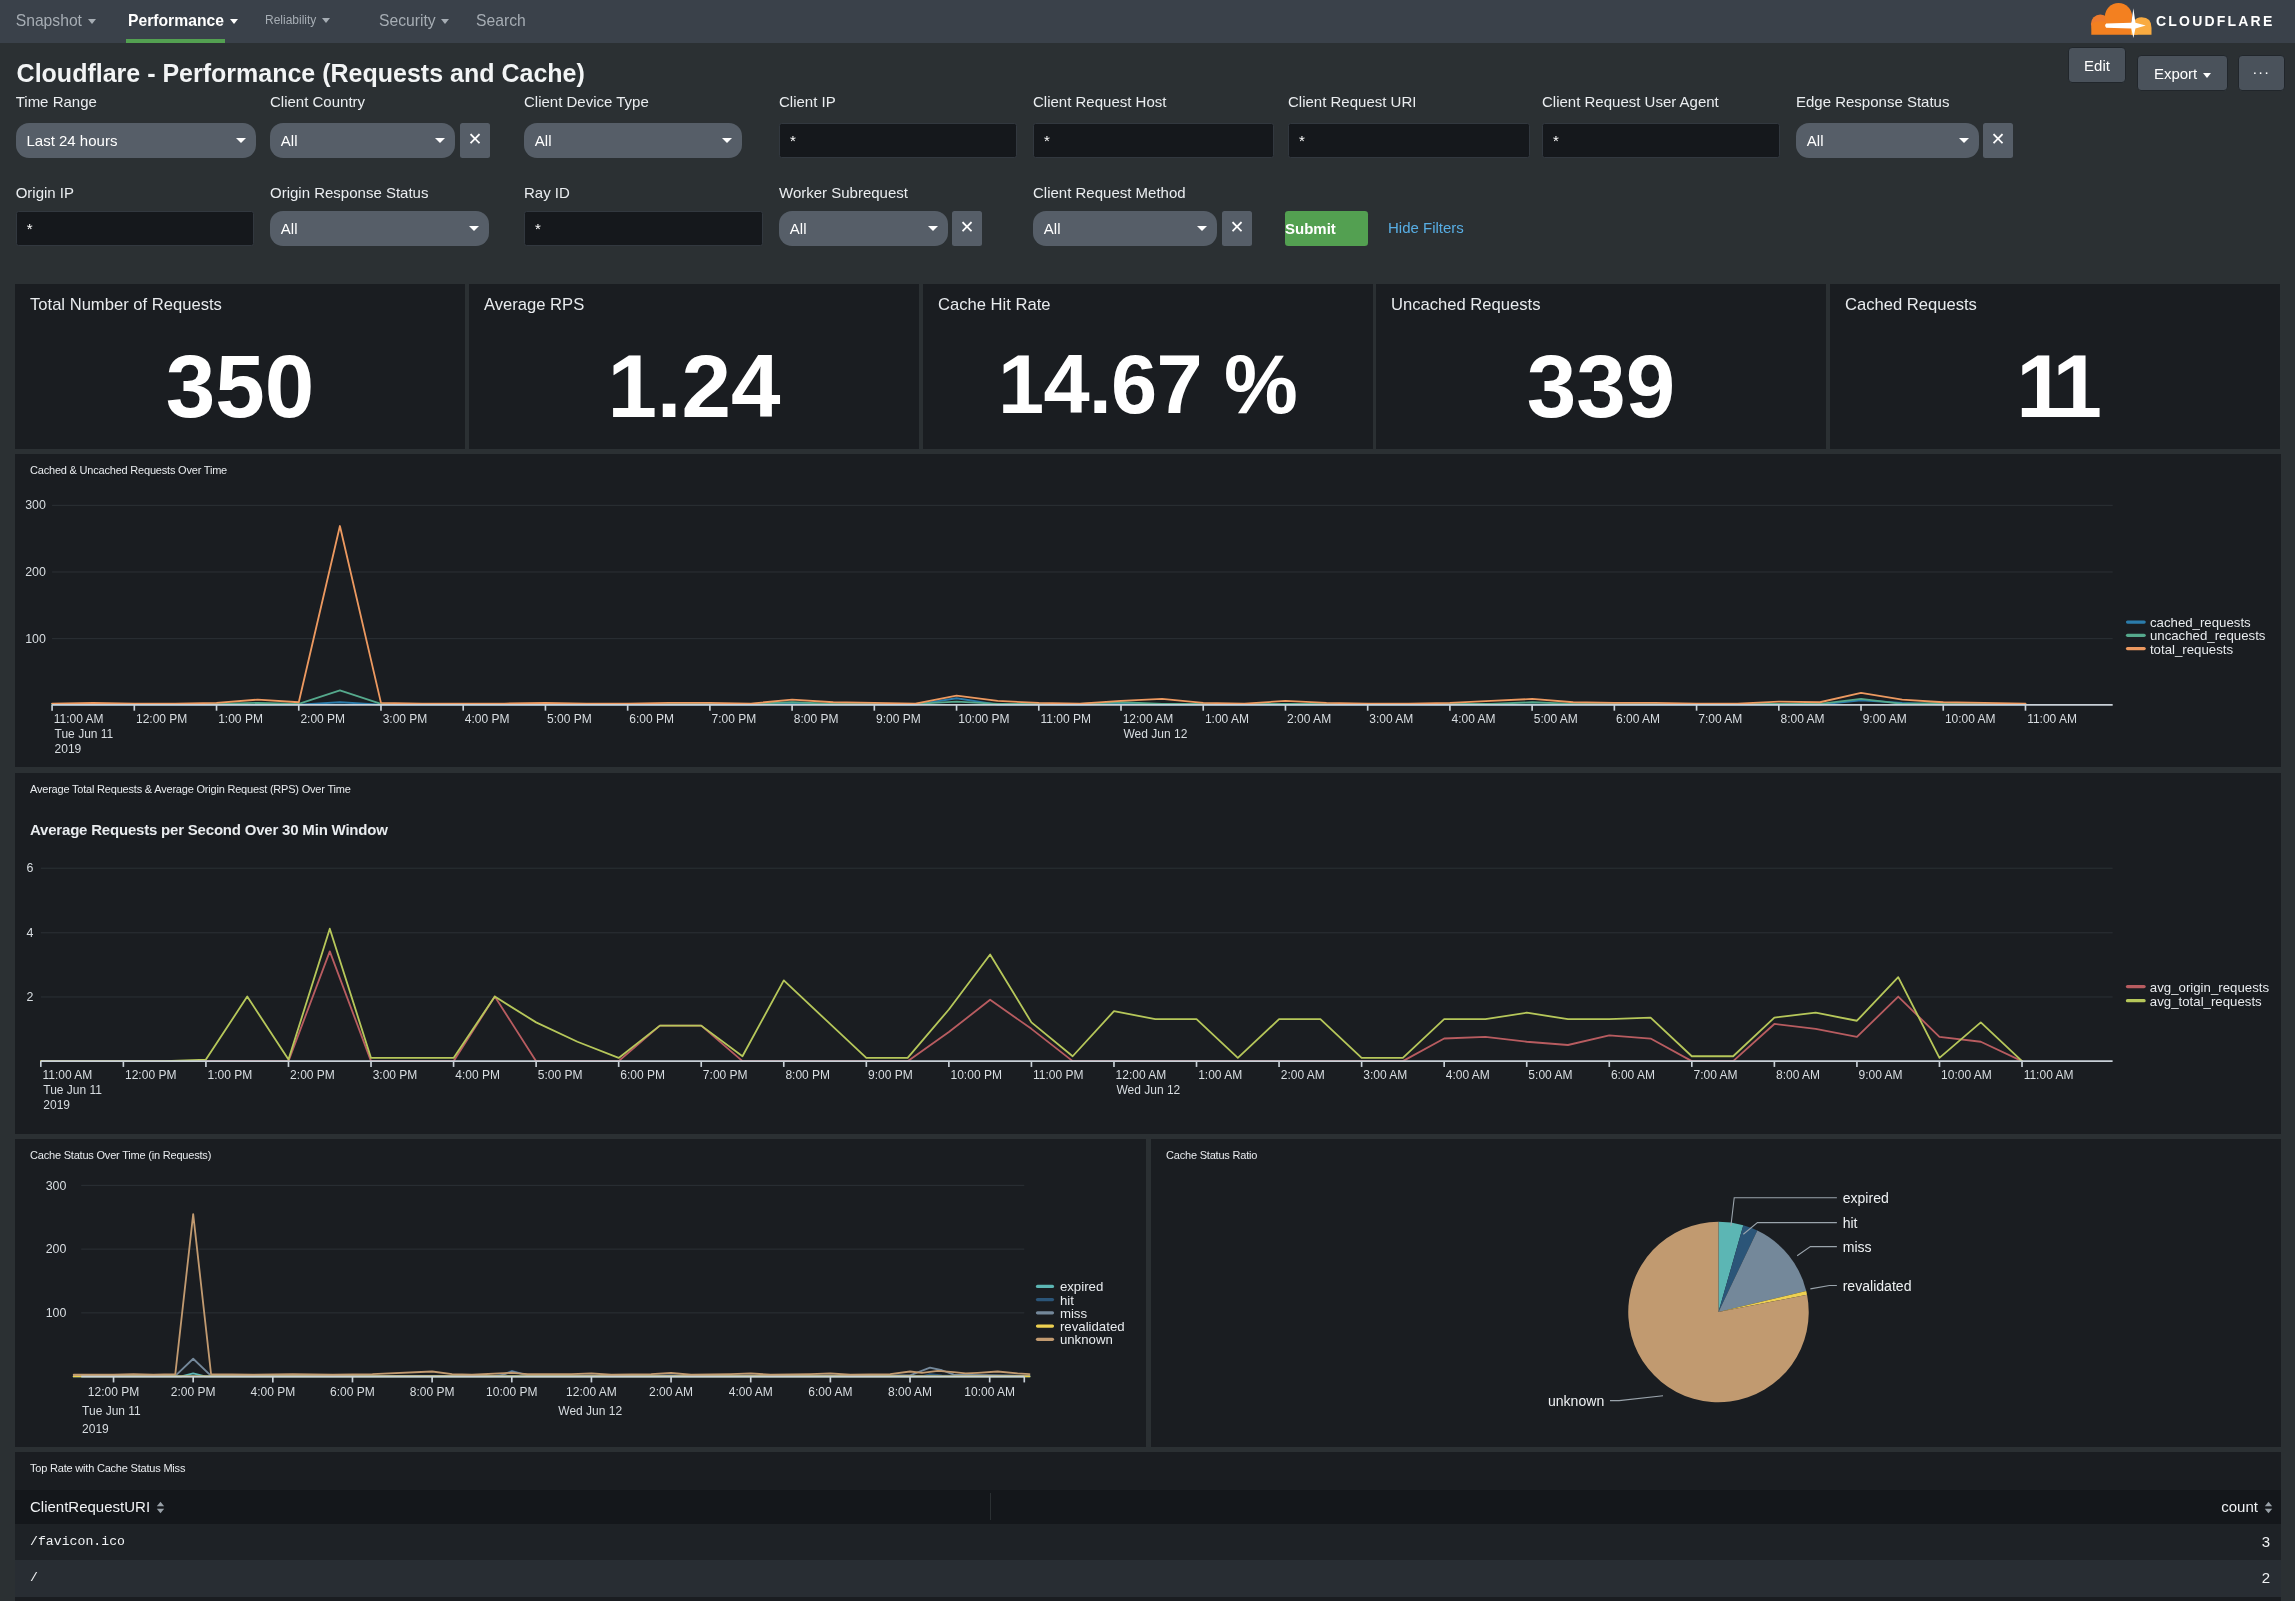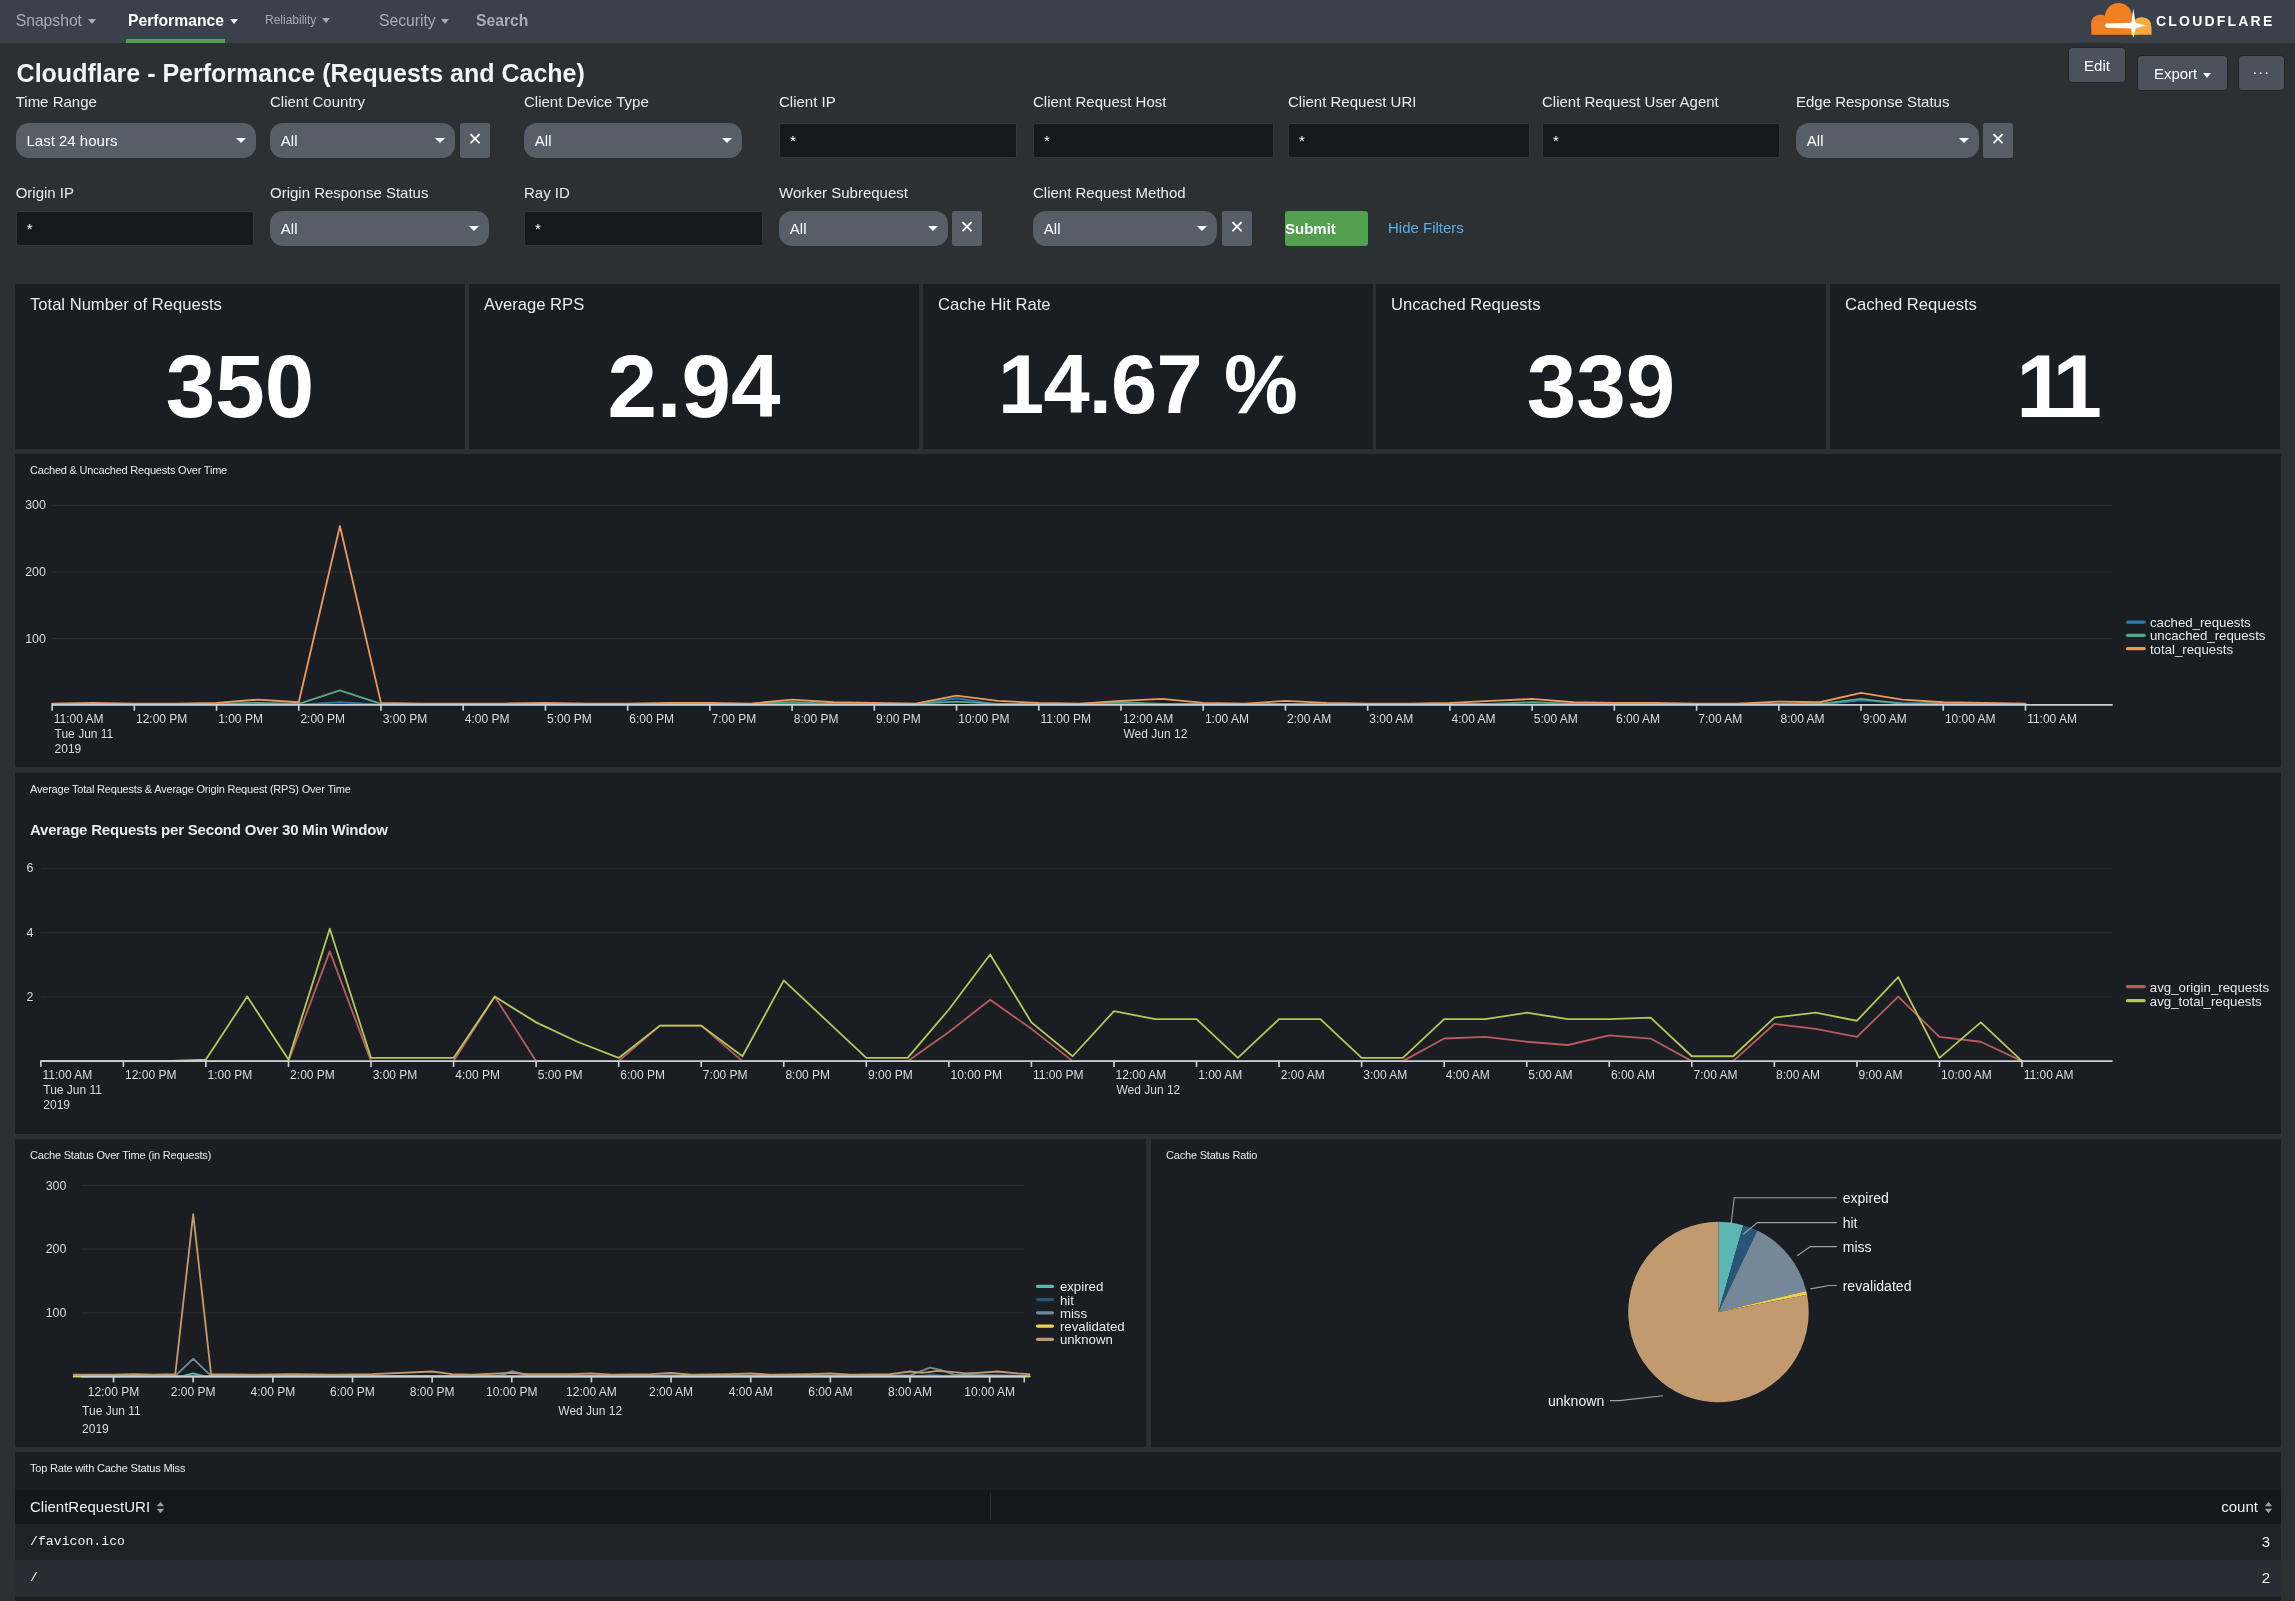--- a/index.html
+++ b/index.html
@@ -16,21 +16,21 @@
 .kpi-n{position:absolute;left:0;right:0;text-align:center;font-weight:bold;color:#fff}
 text{font-family:"Liberation Sans",sans-serif}
 </style></head><body>
 <div id="page">
 
 <div class="abs" style="left:0;top:0;width:2295px;height:43px;background:#3a414a"></div>
 <div class="abs" style="left:15.7px;top:0;height:43px;line-height:41px;font-size:15.7px;color:#a6adb4;font-weight:normal">Snapshot<span style="display:inline-block;vertical-align:middle;margin-left:5.8px;width:0;height:0;border-left:4.1px solid transparent;border-right:4.1px solid transparent;border-top:5px solid #a6adb4"></span></div>
 <div class="abs" style="left:128px;top:0;height:43px;line-height:41px;font-size:15.7px;color:#ffffff;font-weight:bold">Performance<span style="display:inline-block;vertical-align:middle;margin-left:5.8px;width:0;height:0;border-left:4.1px solid transparent;border-right:4.1px solid transparent;border-top:5px solid #ffffff"></span></div>
 <div class="abs" style="left:265px;top:0;height:43px;line-height:41px;font-size:12px;color:#a6adb4;font-weight:normal">Reliability<span style="display:inline-block;vertical-align:middle;margin-left:5.8px;width:0;height:0;border-left:4.1px solid transparent;border-right:4.1px solid transparent;border-top:5px solid #a6adb4"></span></div>
 <div class="abs" style="left:379px;top:0;height:43px;line-height:41px;font-size:15.7px;color:#a6adb4;font-weight:normal">Security<span style="display:inline-block;vertical-align:middle;margin-left:5.8px;width:0;height:0;border-left:4.1px solid transparent;border-right:4.1px solid transparent;border-top:5px solid #a6adb4"></span></div>
-<div class="abs" style="left:476px;top:0;height:60px;line-height:41px;font-size:15.7px;color:#a6adb4;font-weight:bold">Search</div>
+<div class="abs" style="left:476px;top:0;height:60px;line-height:41px;font-size:15.7px;color:#a6adb4;font-weight:normal">Search</div>
 <div class="abs" style="left:126px;top:39px;width:99px;height:4.1px;background:#53a051"></div>
 <svg class="abs" style="left:2088px;top:0px" width="66" height="38" viewBox="0 0 80 46">
 <circle cx="15" cy="29" r="11.5" fill="#ee7b2d"></circle>
 <circle cx="37" cy="20" r="16.5" fill="#f38020"></circle>
 <path d="M4 42 L4 34 Q4 26 12 26 L52 26 Q60 26 60 34 L60 42 Z" fill="#f38020"></path>
 <path d="M52 42 Q52 21 65 21 Q77 21 77 34 L77 42 Z" fill="#f9ab41"></path>
 <path d="M55 10 L57.5 27.5 L70 31 L57.5 34.5 L55 46 L52.5 34.5 L22 33.5 Q19.5 31 22 28.5 L52.5 27.5 Z" fill="#fff"></path>
 </svg>
 <div class="abs" style="left:2156px;top:0;height:43px;line-height:43px;font-size:14px;font-weight:bold;color:#fff;letter-spacing:2.2px">CLOUDFLARE</div>
 <div class="abs" style="left:16.6px;top:59px;font-size:25px;font-weight:bold;color:#f2f4f5">Cloudflare - Performance (Requests and Cache)</div>
@@ -68,21 +68,21 @@
 <div class="sel" style="left:1033px;top:211px;width:184px">All<span class="car"></span></div>
 <div class="xbtn" style="left:1222px;top:211px">✕</div>
 <div class="abs" style="left:1285px;top:211px;width:83px;height:35px;background:#53a051;border-radius:3.3px;color:#fff;font-weight:bold;font-size:15px;text-align:left;line-height:35px">Submit</div>
 <div class="abs" style="left:1388px;top:219px;font-size:15px;color:#58aee5">Hide Filters</div>
 <div class="panel" style="left:15px;top:284px;width:450px;height:165px">
 <div class="kpi-t">Total Number of Requests</div>
 <div class="kpi-n" style="top:58px;font-size:89px;letter-spacing:0px;line-height:1">350</div>
 </div>
 <div class="panel" style="left:469px;top:284px;width:450px;height:165px">
 <div class="kpi-t">Average RPS</div>
-<div class="kpi-n" style="top:58px;font-size:89px;letter-spacing:0px;line-height:1">2.94</div>
+<div class="kpi-n" style="top:58px;font-size:89px;letter-spacing:0px;line-height:1">1.24</div>
 </div>
 <div class="panel" style="left:923px;top:284px;width:450px;height:165px">
 <div class="kpi-t">Cache Hit Rate</div>
 <div class="kpi-n" style="top:59px;font-size:83px;letter-spacing:-0.8px;padding-right:0.8px;line-height:1">14.67&nbsp;%</div>
 </div>
 <div class="panel" style="left:1376px;top:284px;width:450px;height:165px">
 <div class="kpi-t">Uncached Requests</div>
 <div class="kpi-n" style="top:58px;font-size:89px;letter-spacing:0px;line-height:1">339</div>
 </div>
 <div class="panel" style="left:1830px;top:284px;width:450px;height:165px">

